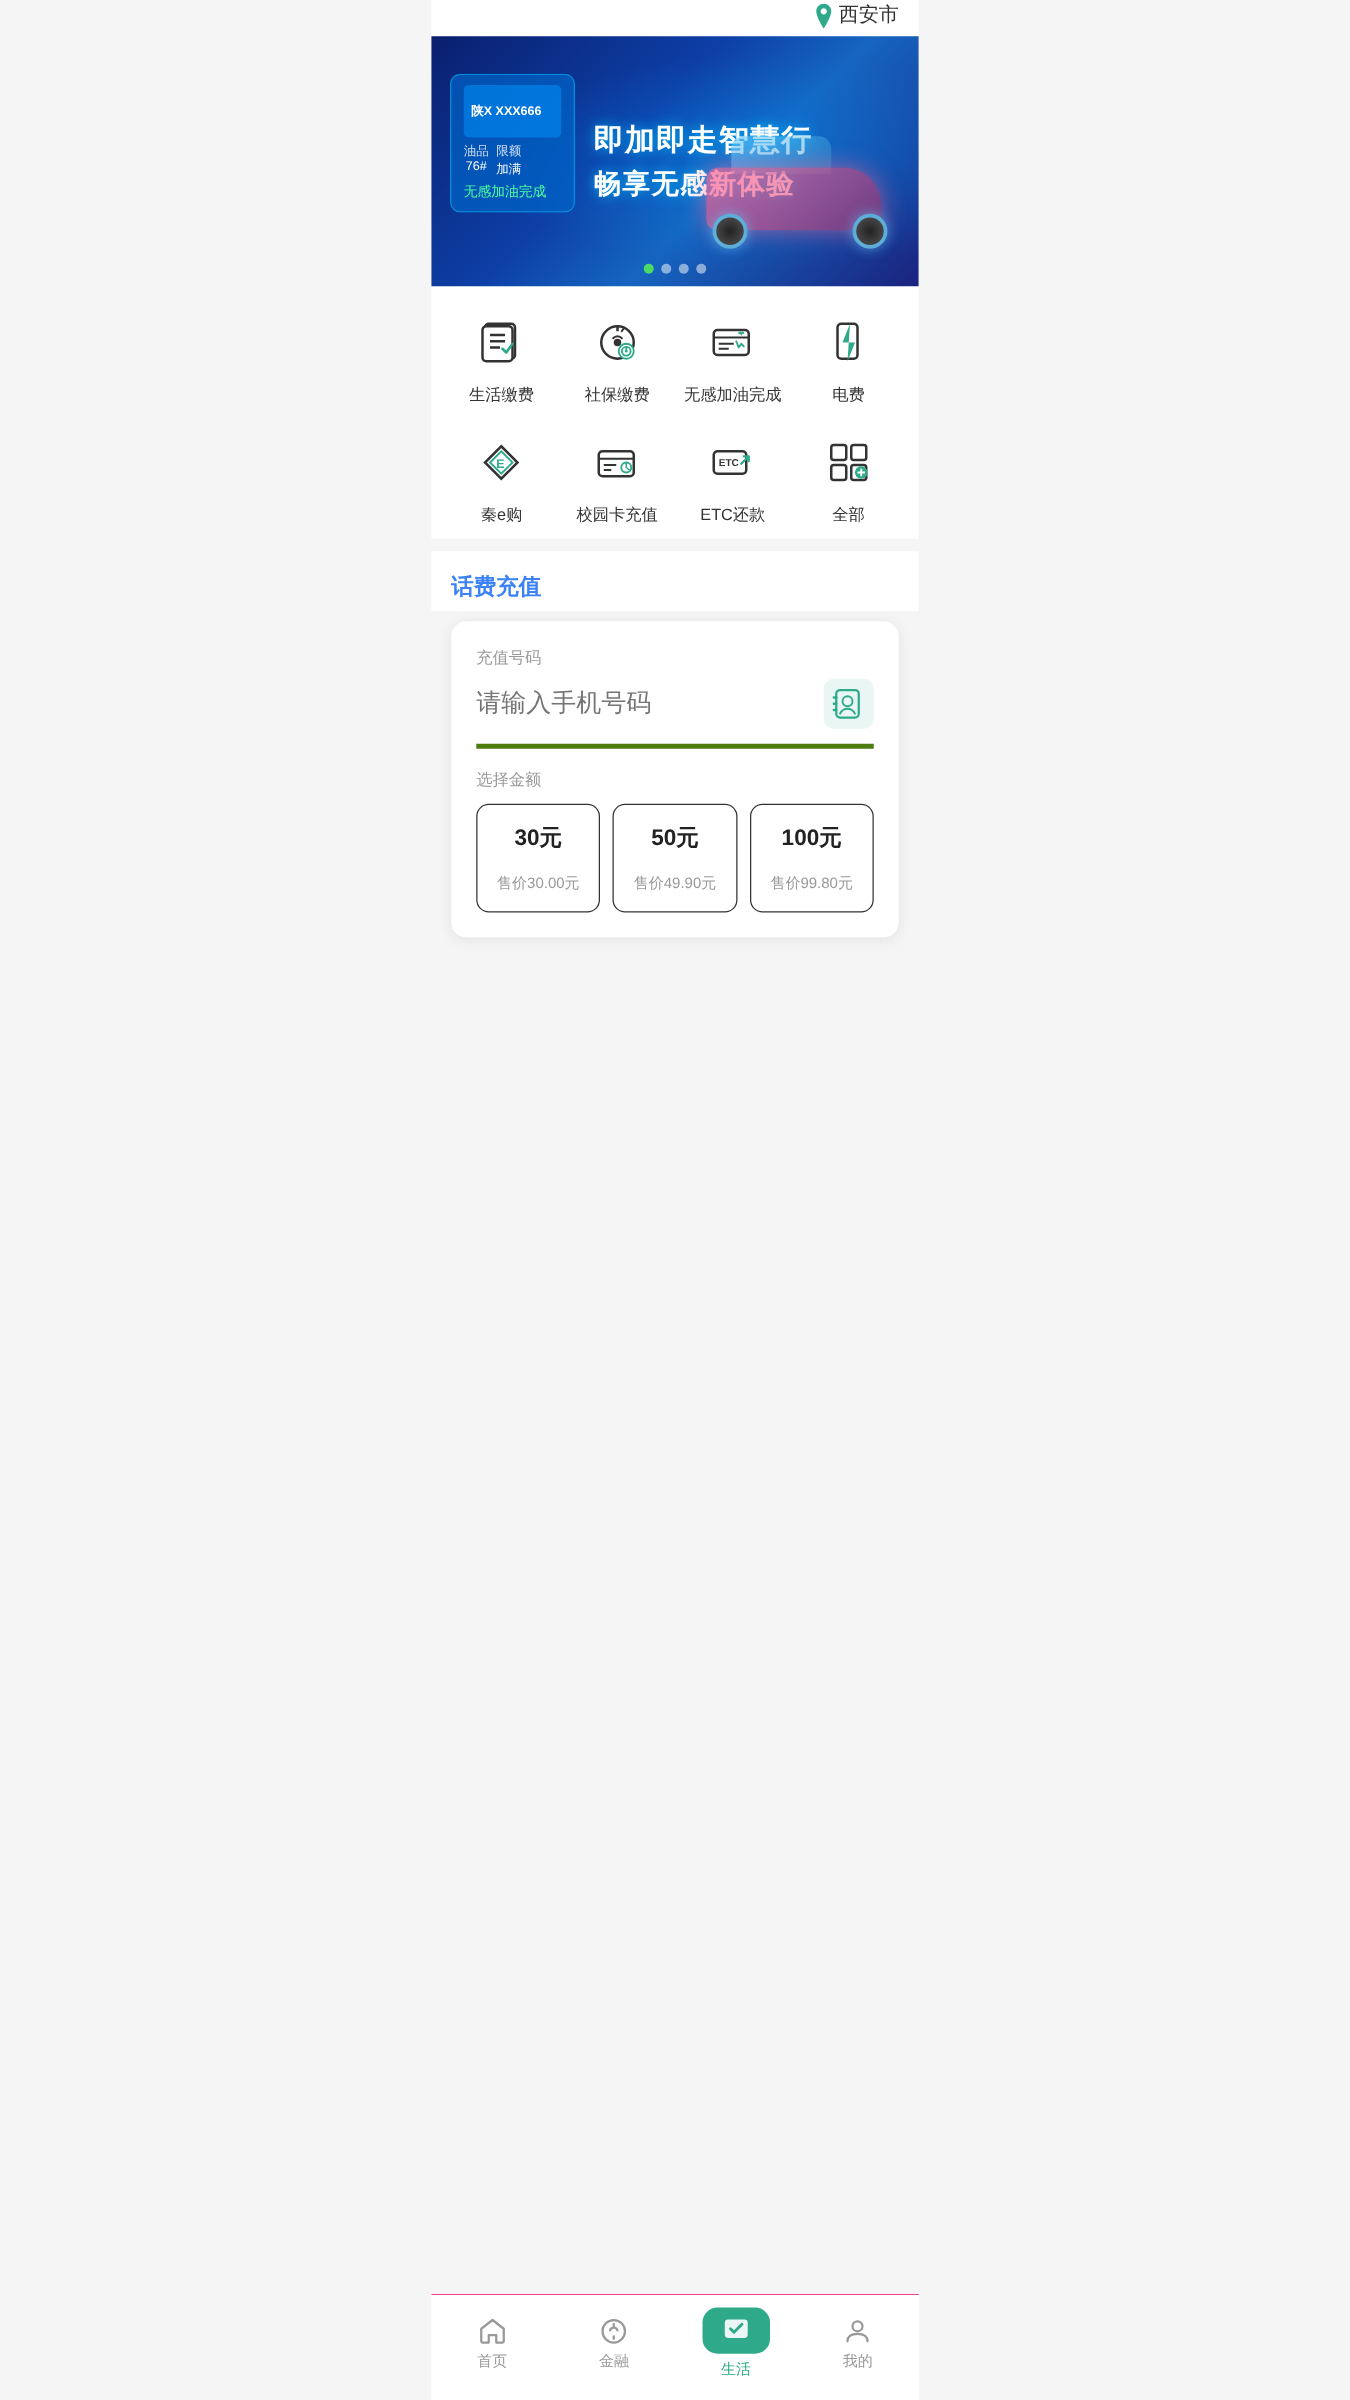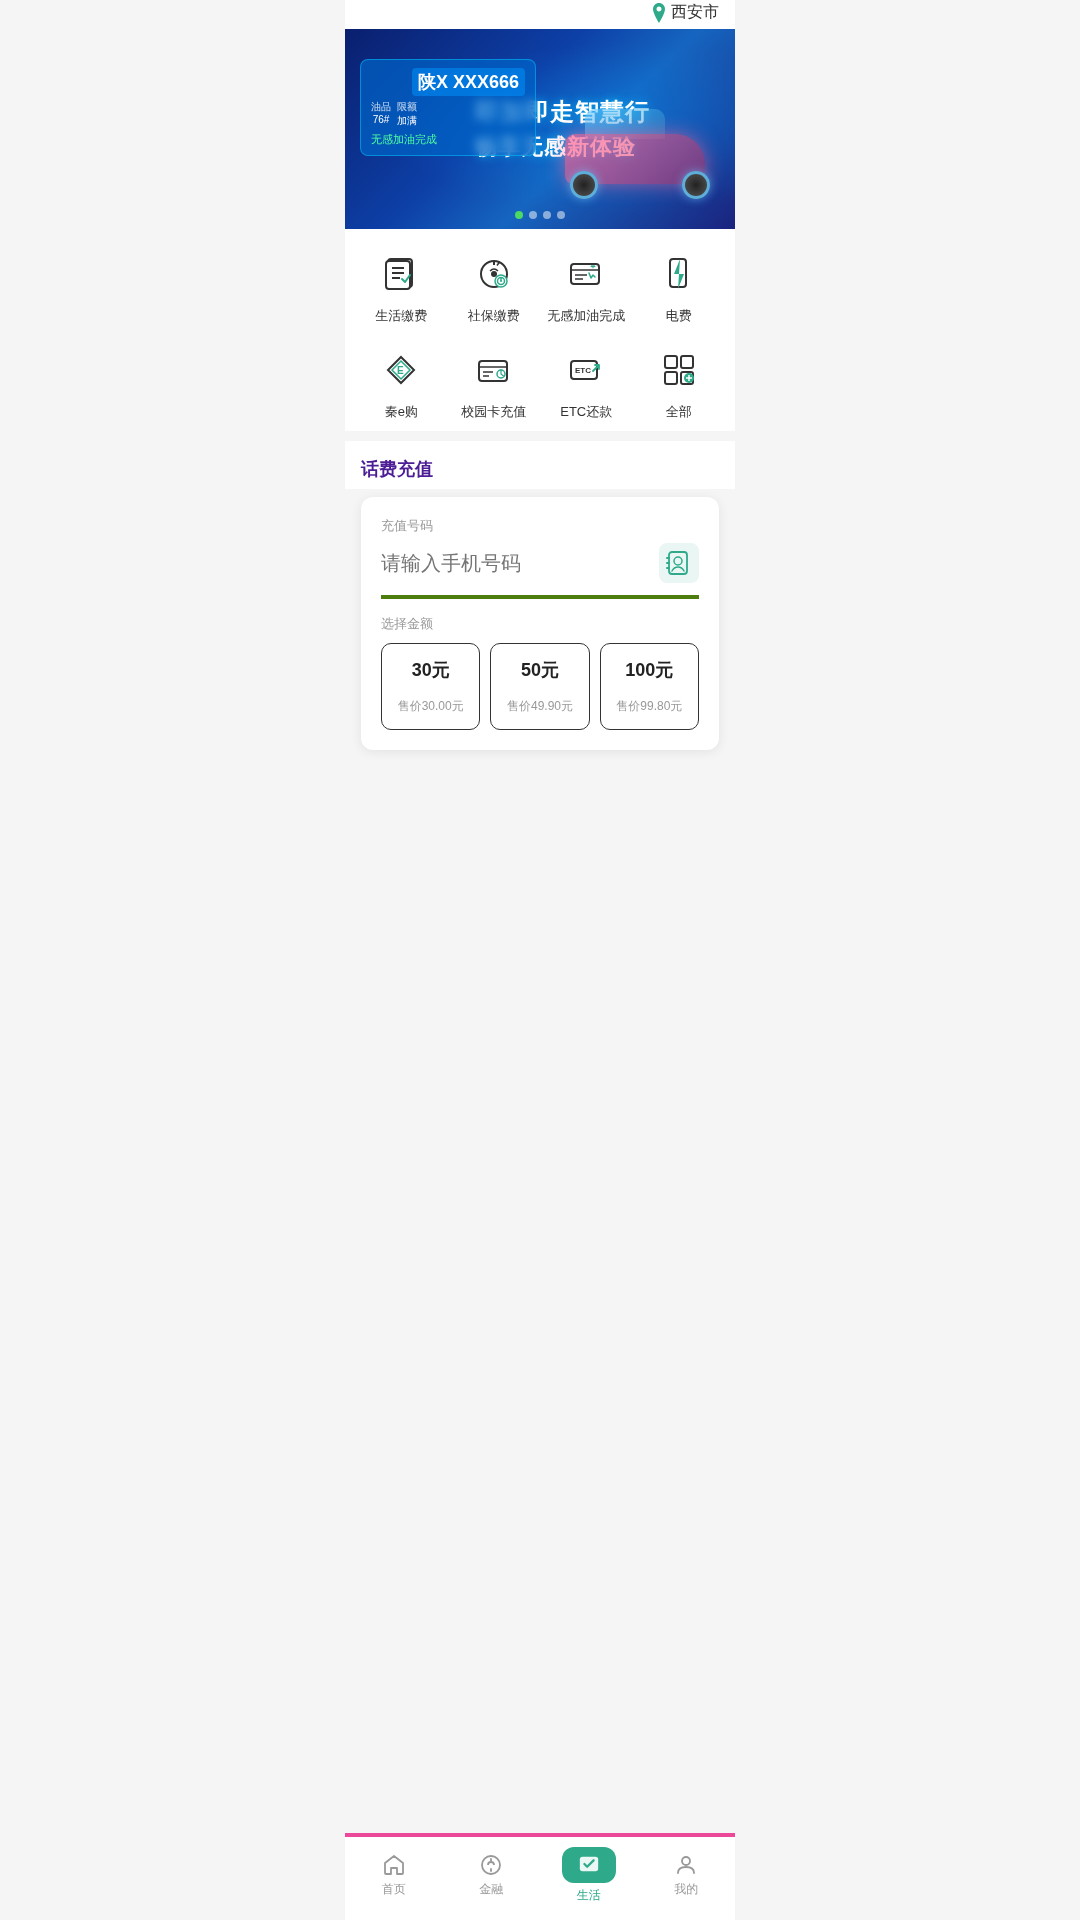--- a/index.html
+++ b/index.html
@@ -115,21 +115,21 @@
       z-index: 3;
       background: rgba(0,100,200,0.7);
       border: 1px solid rgba(0,200,255,0.5);
       border-radius: 8px;
       padding: 8px 10px;
       color: #fff;
       font-size: 11px;
       min-width: 100px;
       backdrop-filter: blur(4px);
     }
-    .banner-card .plate { font-size: 18px; font-weight: 700; margin-bottom: 4px; background: rgba(0,150,255,0.5); padding: 2px 6px; border-radius: 4px; margin-left: 41px; }
+    .banner-card .plate { font-size: 10px; font-weight: 700; margin-bottom: 4px; background: rgba(0,150,255,0.5); padding: 14px 6px; border-radius: 4px; }
     .banner-card .info-row { display: flex; gap: 6px; margin-top: 2px; }
     .banner-card .info-item { text-align: center; font-size: 10px; }
     .banner-card .info-item .label { color: rgba(255,255,255,0.8); }
     .banner-card .success-text { color: #4eff9f; font-size: 11px; margin-top: 4px; }
 
     
     .banner-dots {
       position: absolute;
       bottom: 10px;
       left: 50%;
@@ -171,21 +171,21 @@
       height: 10px;
       background: #f5f5f5;
     }
 
     
     .section-title {
       background: #fff;
       padding: 16px 16px 8px;
       font-size: 18px;
       font-weight: 700;
-      color: #4c1d95;
+      color: #3b82f6;
     }
 
     .recharge-card {
       background: #fff;
       margin: 8px 16px 16px;
       border-radius: 12px;
       padding: 20px;
       box-shadow: 0 2px 12px rgba(0,0,0,0.08);
     }
     .recharge-label { font-size: 13px; color: #999; margin-bottom: 8px; }
@@ -237,21 +237,21 @@
       position: fixed;
       bottom: 0;
       left: 50%;
       transform: translateX(-50%);
       width: 390px;
       background: #fff;
       display: flex;
       justify-content: space-around;
       align-items: center;
       padding: 10px 0 16px;
-      border-top: 4px solid #ec4899;
+      border-top: 1px solid #ec4899;
     }
     .nav-item {
       display: flex;
       flex-direction: column;
       align-items: center;
       gap: 4px;
       cursor: pointer;
       min-width: 70px;
     }
     .nav-label { font-size: 12px; color: #999; }

